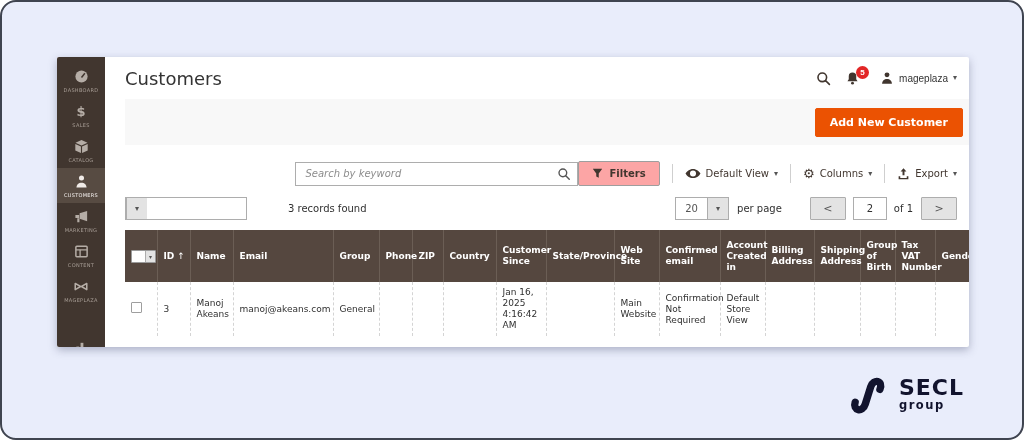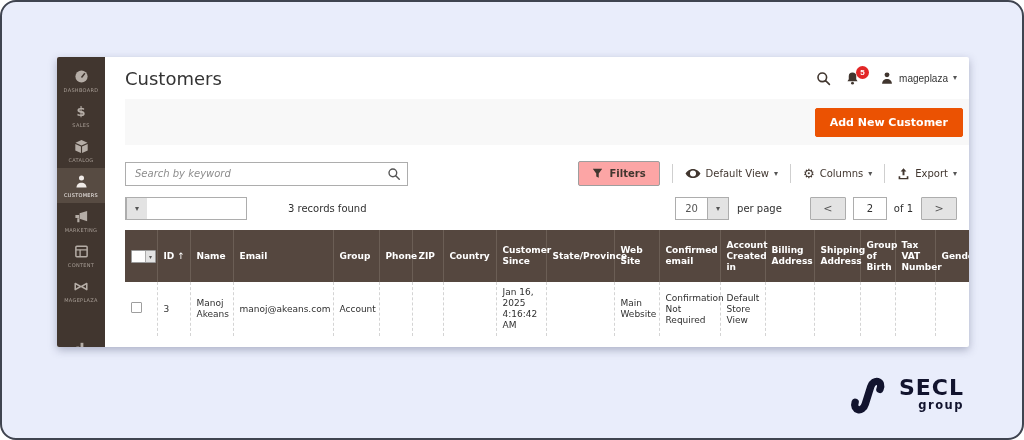--- a/index.html
+++ b/index.html
@@ -68,21 +68,21 @@
     display:flex; align-items:center; justify-content:flex-end; padding-right:6px;
   }
   .btn-primary {
     background:#eb5202; color:#fff; border:1px solid #eb5202; border-radius:2px;
     font-size:11px; font-weight:bold; padding:7px 14px; cursor:pointer;
     font-family:inherit;
   }
 
   .controls-row {
     margin:16px 12px 0 20px; height:25px;
-    display:flex; align-items:center; justify-content:space-between;
+    display:flex; align-items:center; justify-content:flex-end;
   }
   .searchbox { position:relative; width:283px; height:24px; }
   .searchbox input {
     width:100%; height:100%; border:1px solid #adadad; background:#fff;
     font-family:inherit; font-size:10px; font-style:italic; color:#444;
     padding:0 28px 0 9px; outline:none;
   }
   .searchbox input::placeholder { color:#8c8c8c; font-style:italic; }
   .searchbox .mag { position:absolute; right:7px; top:4px; cursor:pointer; }
 
@@ -150,21 +150,21 @@
   .hdr-check .cb-main { flex:1; background:#fff; }
   .hdr-check .cb-dd {
     width:10px; background:#e3e3e3; border-left:1px solid #adadad;
     display:flex; align-items:center; justify-content:center;
     font-size:6px; color:#555;
   }
   .row-check { width:11px; height:11px; border:1px solid #9e9e9e; border-radius:1px; background:#fff; display:inline-block; }
 
   
   .secl { position:absolute; right:58px; bottom:22px; display:flex; align-items:center; gap:9px; }
-  .secl-text { display:flex; flex-direction:column; line-height:1;text-align:right; }
+  .secl-text { display:flex; flex-direction:column; line-height:1; }
   .secl-name { font-size:22px; font-weight:bold; letter-spacing:1px; color:#12142e; }
   .secl-sub { font-size:11.5px; font-weight:bold; letter-spacing:1.5px; color:#12142e; margin-top:1px; }
 </style>
 </head>
 <body>
 
 <div class="frame">
 
   <div class="panel">
 
@@ -394,21 +394,21 @@
                 <th>Tax VAT Number</th>
                 <th>Gender</th>
               </tr>
             </thead>
             <tbody>
               <tr>
                 <td><span class="row-check"></span></td>
                 <td>3</td>
                 <td>Manoj Akeans</td>
                 <td>manoj@akeans.com</td>
-                <td>Account</td>
+                <td>General</td>
                 <td></td>
                 <td></td>
                 <td></td>
                 <td>Jan 16, 2025 4:16:42 AM</td>
                 <td></td>
                 <td>Main Website</td>
                 <td>Confirmation Not Required</td>
                 <td>Default Store View</td>
                 <td></td>
                 <td></td>

